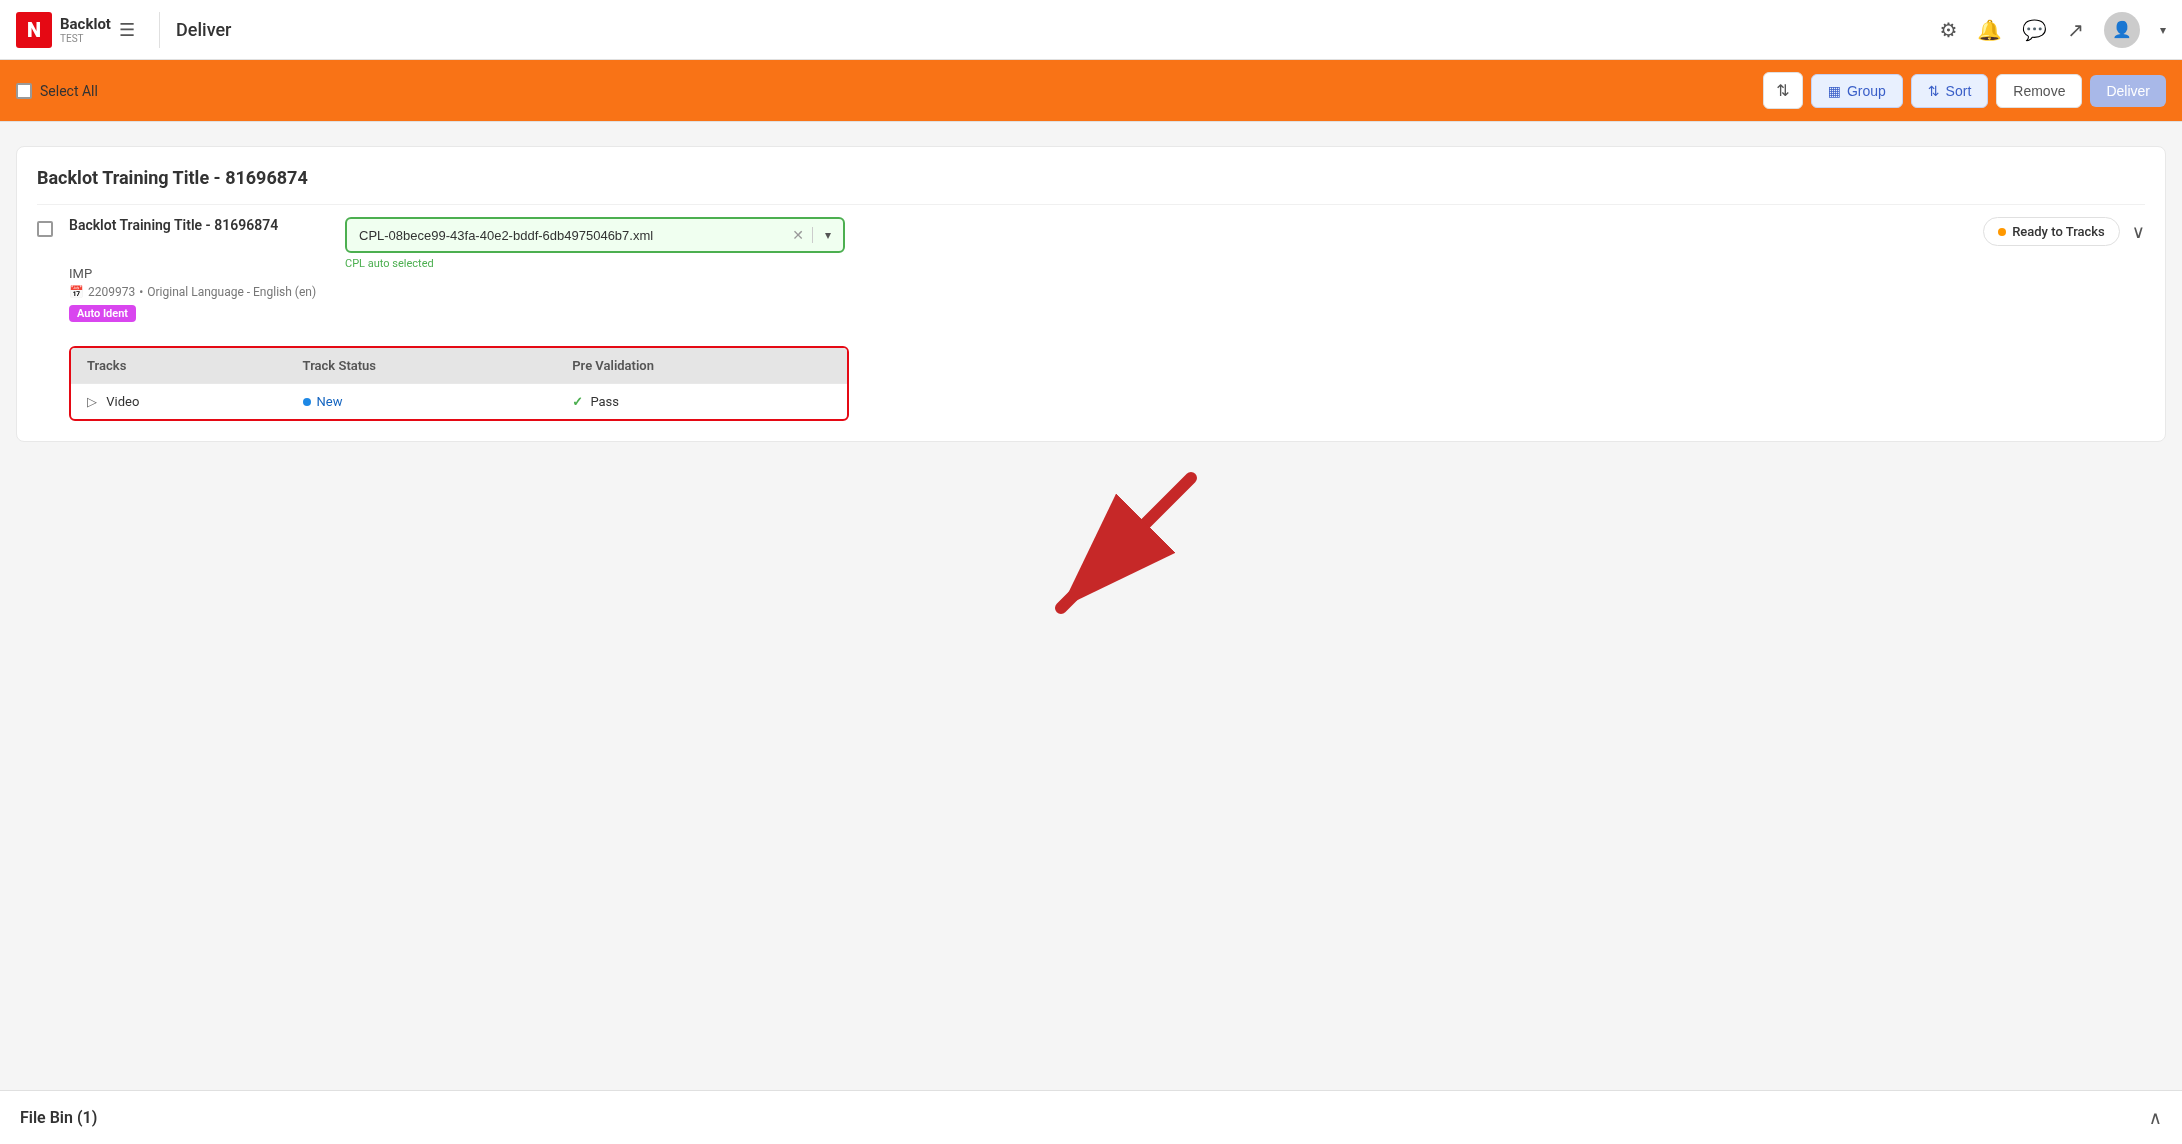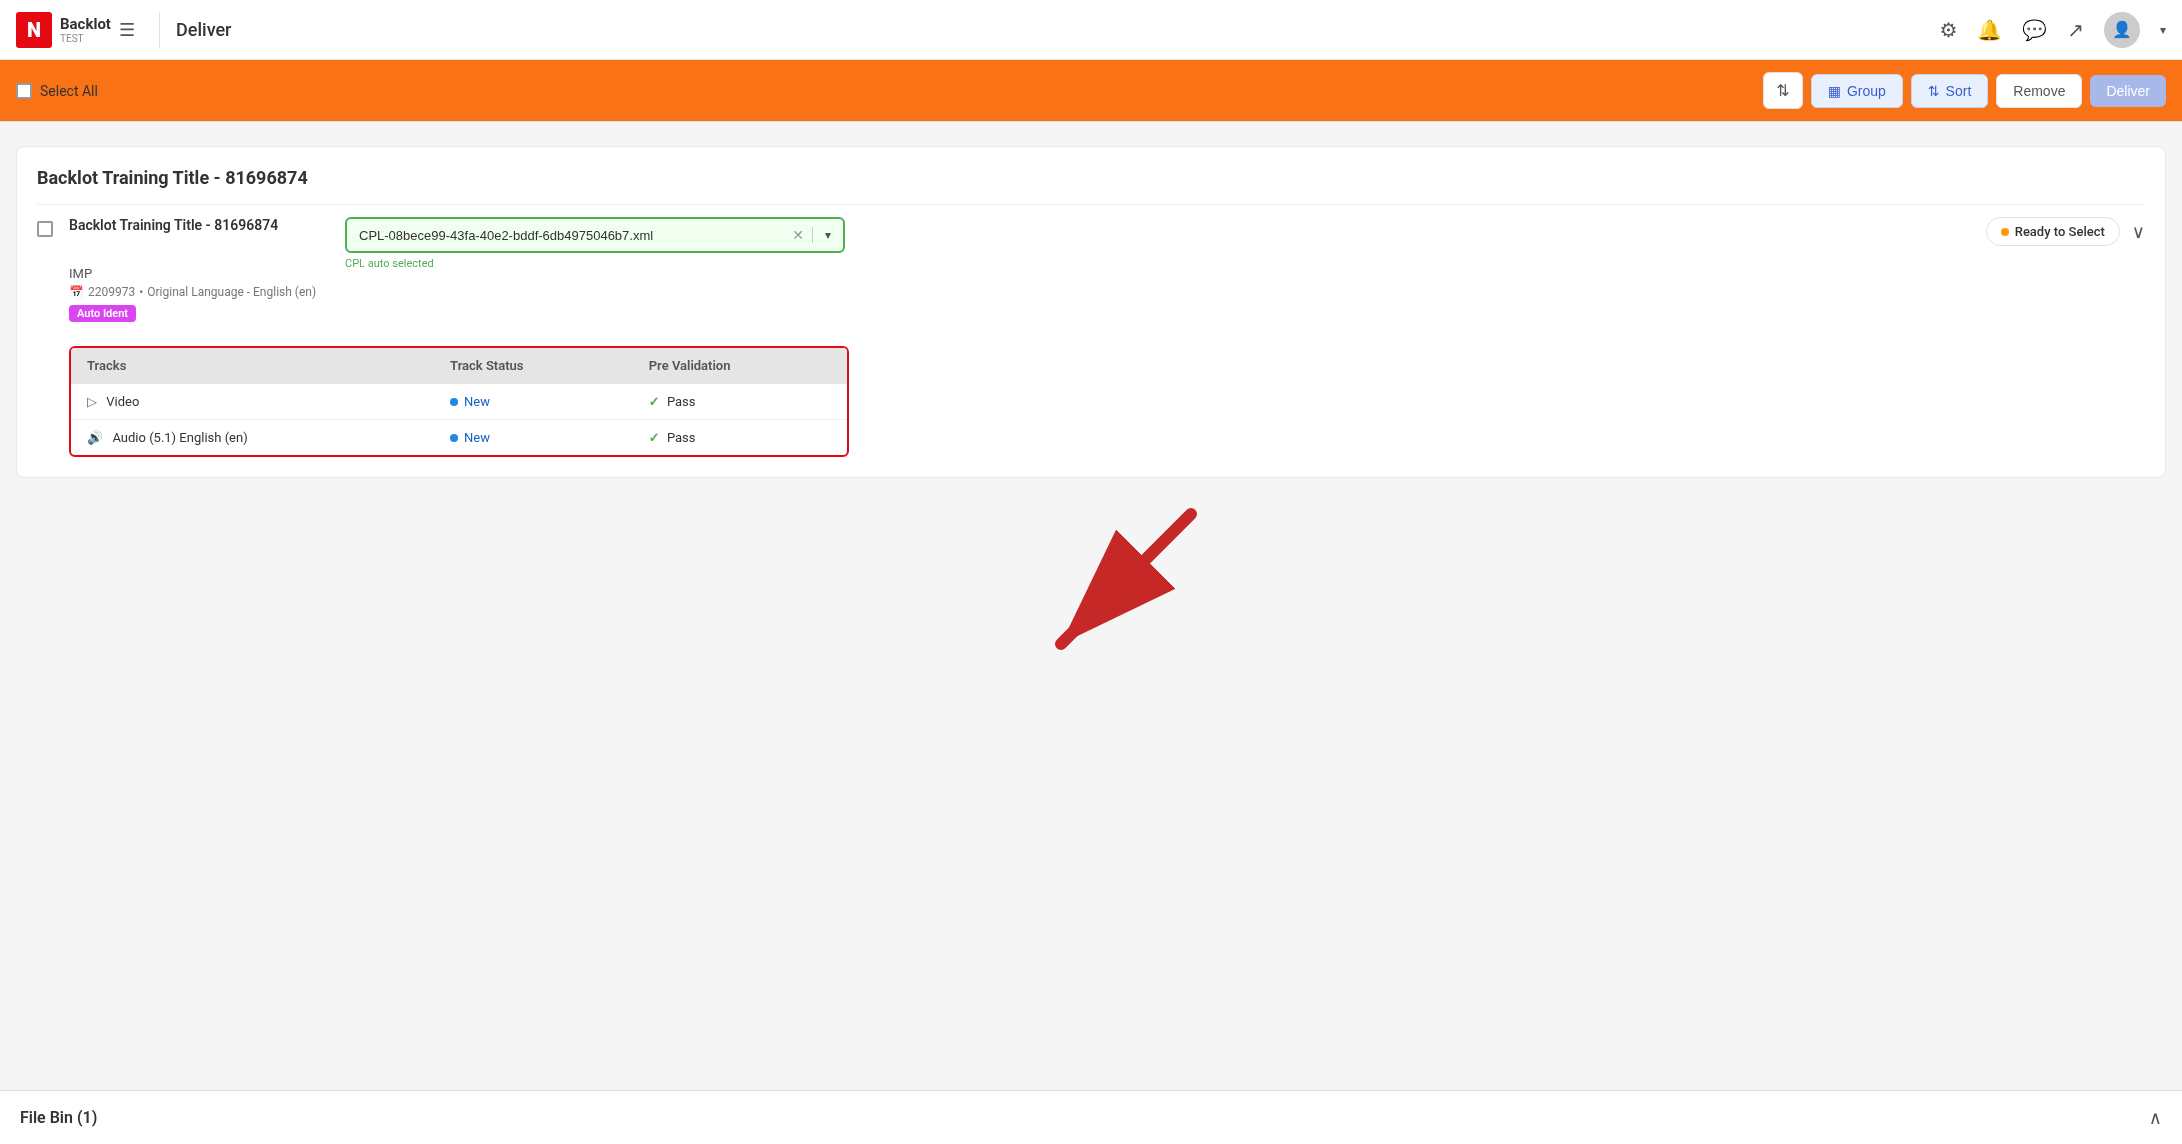--- a/index.html
+++ b/index.html
@@ -224,21 +224,21 @@
             <span class="cpl-clear">✕</span>
             <span style="width:1px; height:16px; background:#ccc;"></span>
             <span class="cpl-dropdown">▾</span>
           </div>
           <div class="cpl-auto-label">CPL auto selected</div>
         </div>
 
         <div class="status-area">
           <div class="status-badge">
             <span class="status-dot"></span>
-            <span>Ready to Select</span>
+            <span>Ready to Tracks</span>
           </div>
           <span class="expand-btn">∨</span>
         </div>
       </div>
 
       <div class="tracks-container">
         <table class="tracks-table">
           <thead>
             <tr>
               <th>Tracks</th>
@@ -256,36 +256,20 @@
                 <span class="status-new">
                   <span class="status-dot-blue"></span>
                   <span>New</span>
                 </span>
               </td>
               <td>
                 <span class="pass-check">✓</span>
                 <span>Pass</span>
               </td>
             </tr>
-            <tr>
-              <td>
-                <span class="track-icon">🔊</span>
-                <span>Audio (5.1) English (en)</span>
-              </td>
-              <td>
-                <span class="status-new">
-                  <span class="status-dot-blue"></span>
-                  <span>New</span>
-                </span>
-              </td>
-              <td>
-                <span class="pass-check">✓</span>
-                <span>Pass</span>
-              </td>
-            </tr>
           </tbody>
         </table>
       </div>
     </div>
 
     <div class="arrow-container">
       <svg class="arrow-svg" width="200" height="180" viewBox="0 0 200 180">
         <defs>
           <marker id="arrowhead" markerWidth="10" markerHeight="7" refX="10" refY="3.5" orient="auto">
             <polygon points="0 0, 10 3.5, 0 7" fill="#C62828"></polygon>

